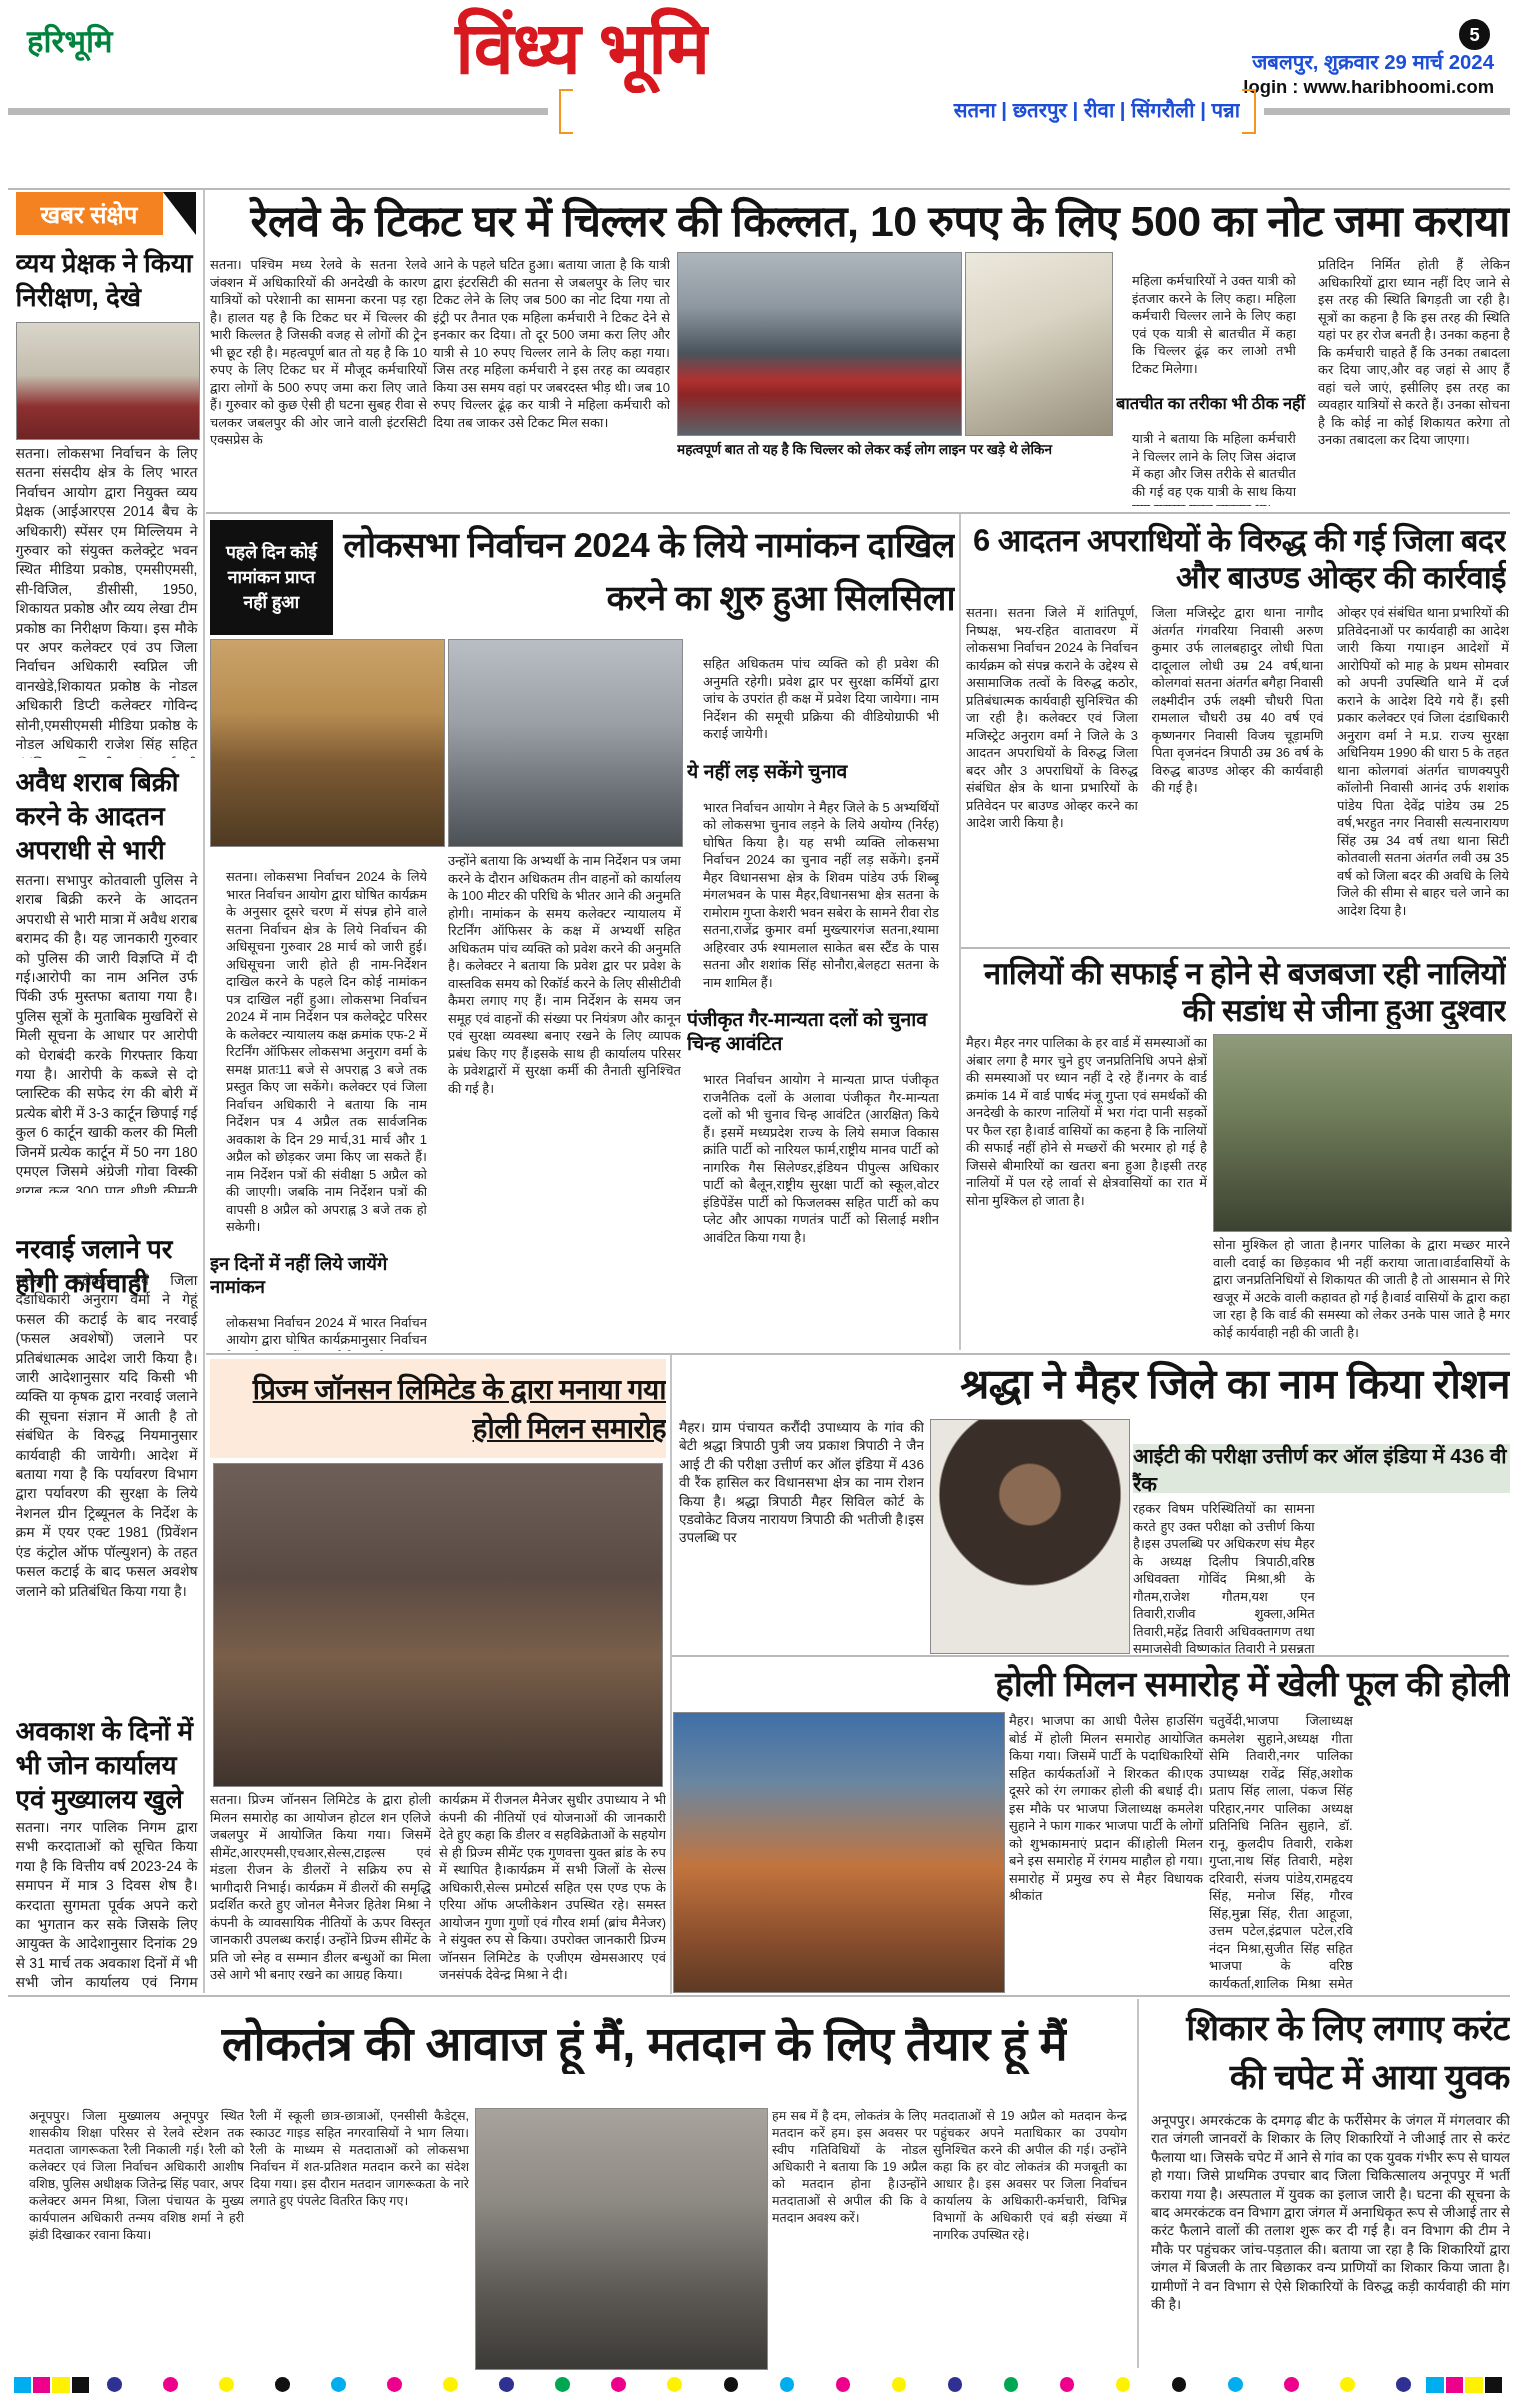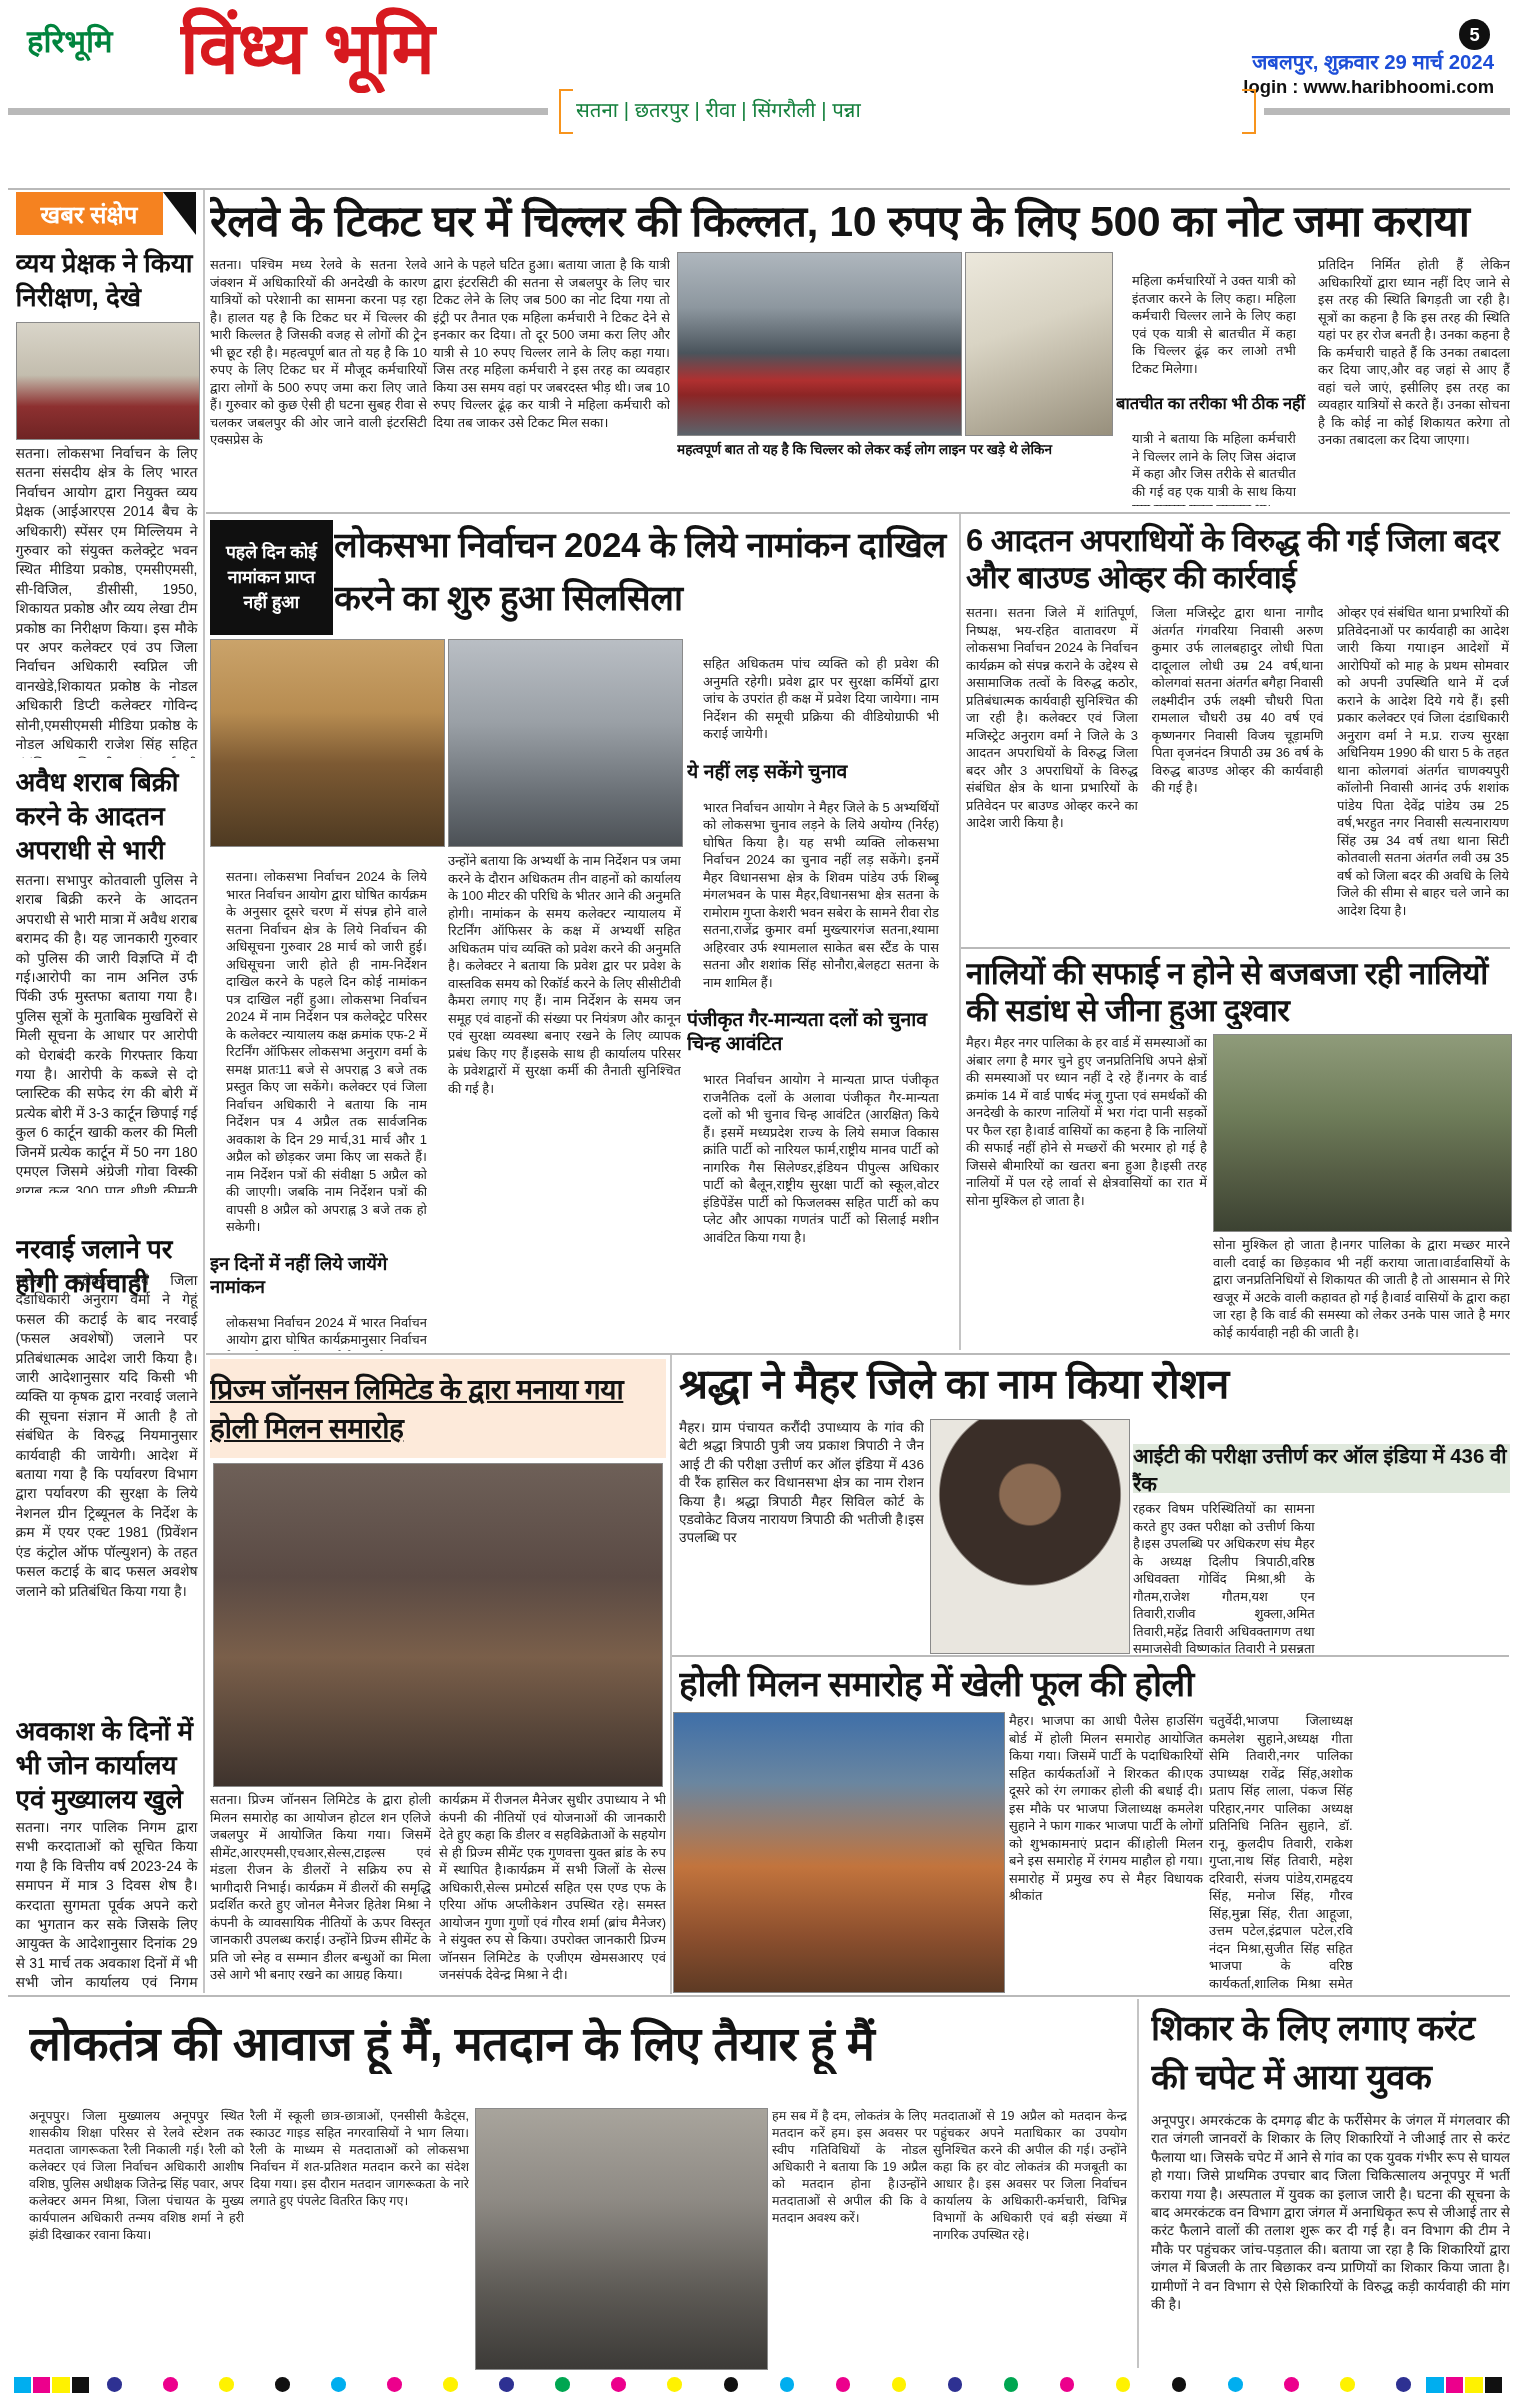--- a/index.html
+++ b/index.html
@@ -4,32 +4,32 @@
 <style>
   html,body{margin:0;padding:0;background:#e9e9e9;}
   .page{position:relative;width:1518px;height:2407px;background:#ffffff;margin:0 auto;
         font-family:"Liberation Sans","DejaVu Sans",sans-serif;color:#222;overflow:hidden;}
   .abs{position:absolute;}
   .rule{background:#b9b9b9;}
   .vrule{background:#c4c4c4;}
   .body-text{font-size:13px;line-height:17.5px;text-align:justify;overflow:hidden;color:#1c1c1c;}
   .body-text-lg{font-size:14px;line-height:19.4px;text-align:justify;overflow:hidden;color:#1c1c1c;}
   .headline{font-weight:800;color:#141414;letter-spacing:-0.5px;}
-  .center{text-align:left;}
+  .center{text-align:right;}
   .nowrap{white-space:nowrap;}
   .photo{background:#999;overflow:hidden;border:1px solid #8a8a8a;}
   .caption{font-weight:700;font-size:13.6px;line-height:18.4px;color:#111;overflow:hidden;}
   .subhead{font-weight:800;color:#111;}
   .brand{color:#00843d;font-weight:800;font-size:31px;}
   .masthead-title{color:#d7191f;font-weight:800;font-size:72px;line-height:89px;letter-spacing:-1px;}
   .page-circle{background:#101010;color:#fff;border-radius:50%;display:flex;align-items:center;justify-content:center;
                font-weight:700;font-size:18.4px;}
   .dateline{font-weight:800;font-size:20.4px;text-align:right;color:#1d4ed8;}
   .login-line{font-weight:700;font-size:18.4px;text-align:right;color:#101010;}
-  .cities{font-weight:400;font-size:20.4px;color:#15803d;text-align:left;}
+  .cities{font-weight:700;font-size:20.4px;color:#1d4ed8;text-align:right;}
   .bracket-l{width:11.6px;height:41px;border:2.9px solid #f7941d;border-right:none;}
   .bracket-r{width:11.6px;height:41px;border:2.9px solid #f7941d;border-left:none;}
   .banner{background:#f58220;color:#fff;font-weight:800;font-size:24px;display:flex;align-items:center;justify-content:center;}
   .flag-box{background:#101010;color:#fff;font-weight:800;font-size:17.5px;line-height:25px;display:flex;align-items:center;justify-content:center;text-align:center;padding:3.9px;}
   .strip-green{background:#dfe8dc;color:#101010;font-weight:800;font-size:20.4px;display:flex;align-items:center;justify-content:center;}
   .peach-box{background:#fdeada;display:flex;align-items:center;justify-content:center;}
   .multicol3{column-count:3;column-gap:13.6px;}
   .multicol2{column-count:2;column-gap:13.6px;}
   .multicol2 p,.multicol3 p{margin:0 0 5.8px 0;}
   .reg-dot{display:inline-block;width:14.6px;height:14.6px;border-radius:50%;}

